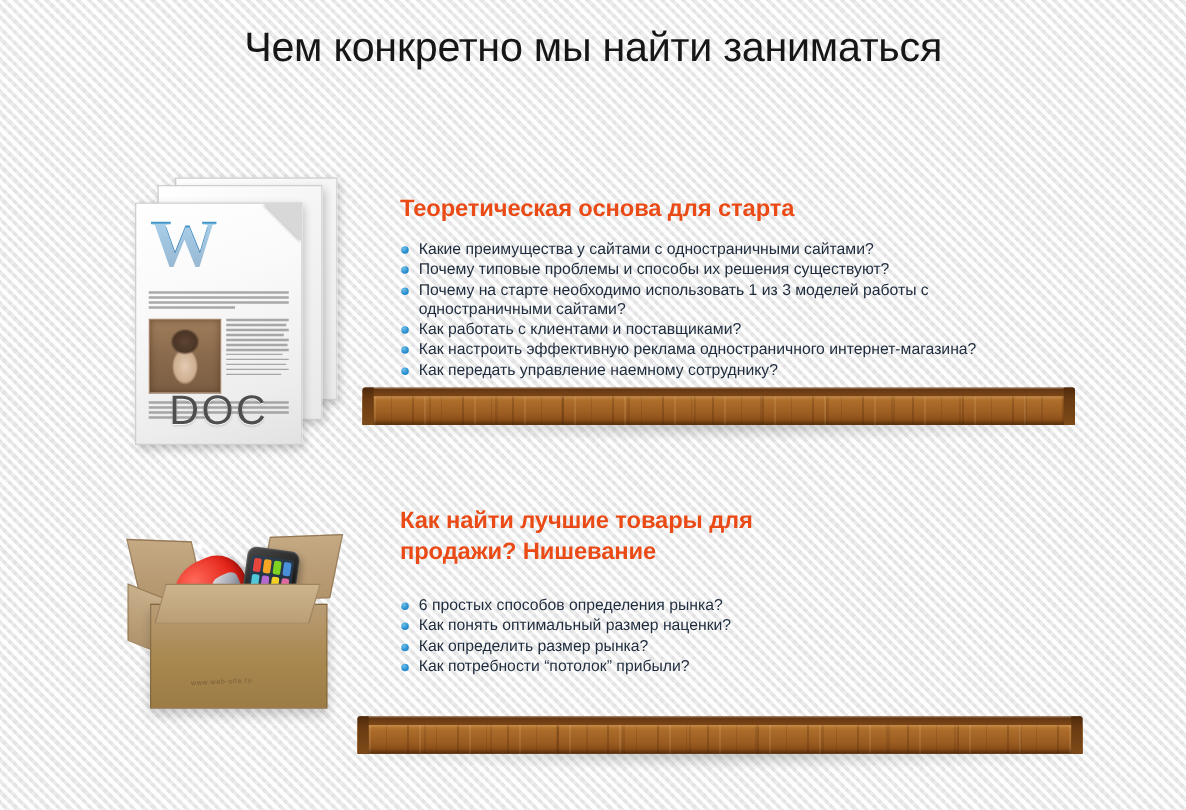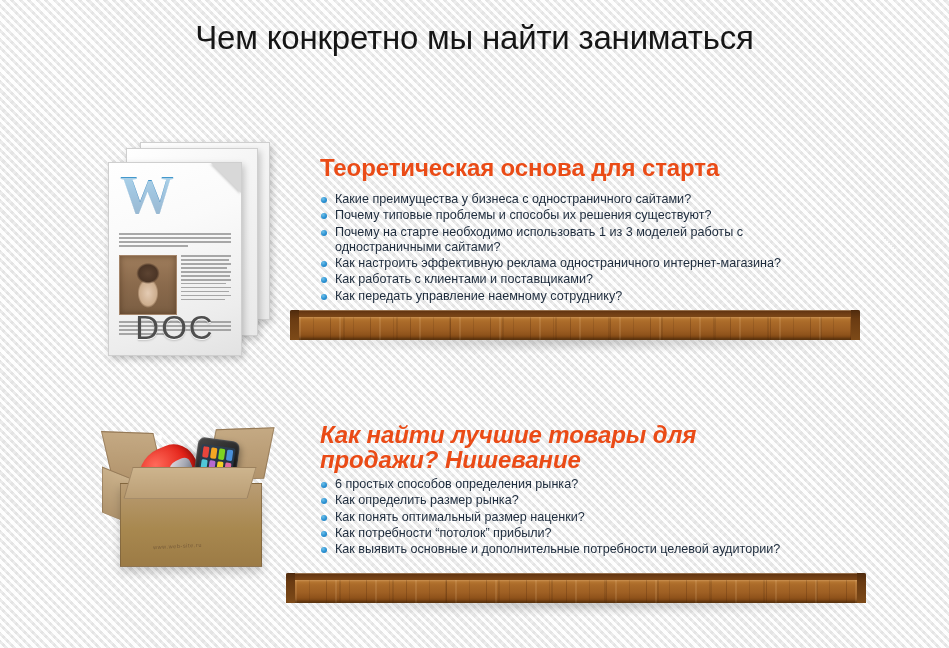--- a/index.html
+++ b/index.html
@@ -46,21 +46,21 @@
     font-family: "Liberation Sans", sans-serif;
   }
   #title-block .tline { display: block; white-space: nowrap; }
 
   
   .section { position: absolute; }
   .section-heading {
     position: absolute;
     color: #ea4b16;
     font-weight: bold;
-    font-size: 24px;
+    font-size: 19px;
     line-height: 25px;
     letter-spacing: -0.1px;
     white-space: pre-line;
   }
   .bullet-list {
     position: absolute;
     margin: 0;
     padding: 0;
     list-style: none;
   }
@@ -333,26 +333,26 @@
       </div>
 
       <div id="doc-doc-label">DOC</div>
     </div>
   </div>
 
   <div class="section">
     <div class="section-heading" style="left:320px; top:155px; width:520px;">Теоретическая основа для старта</div>
 
     <ul class="bullet-list" style="left:321px; top:192px; width:540px;">
-      <li><span class="dot"></span><span>Какие преимущества у бизнеса с одностраничного сайтами?</span></li>
+      <li><span class="dot"></span><span>Какие преимущества у сайтами с одностраничными сайтами?</span></li>
       <li><span class="dot"></span><span>Почему типовые проблемы и способы их решения существуют?</span></li>
       <li><span class="dot"></span><span>Почему на старте необходимо использовать 1 из 3 моделей работы с
 одностраничными сайтами?</span></li>
+      <li><span class="dot"></span><span>Как работать с клиентами и поставщиками?</span></li>
       <li><span class="dot"></span><span>Как настроить эффективную реклама одностраничного интернет-магазина?</span></li>
-      <li><span class="dot"></span><span>Как работать с клиентами и поставщиками?</span></li>
       <li><span class="dot"></span><span>Как передать управление наемному сотруднику?</span></li>
     </ul>
   </div>
 
   <div class="shelf" style="left:290px; top:310px; width:570px; height:42px;">
     <div class="shelf-shadow"></div>
     <div class="shelf-face"></div>
     <div class="shelf-top"></div>
     <div class="shelf-cap-l"></div>
     <div class="shelf-cap-r"></div>
@@ -418,29 +418,28 @@
           <i style="background:#a56fd8"></i>
       </div>
     </div>
     <div id="box-left-flap"></div>
     <div id="box-body"></div>
     <div id="box-inner-flap"></div>
     <div id="box-url">www.web-site.ru</div>
   </div>
 
   <div class="section">
-    <div class="section-heading" style="left:320px; top:422px; width:420px;font-style:italic;">Как найти лучшие товары для
+    <div class="section-heading" style="left:320px; top:404px; width:420px;">Как найти лучшие товары для
 продажи? Нишевание</div>
 
     <ul class="bullet-list" style="left:321px; top:477px; width:540px;">
       <li><span class="dot"></span><span>6 простых способов определения рынка?</span></li>
+      <li><span class="dot"></span><span>Как понять оптимальный размер наценки?</span></li>
       <li><span class="dot"></span><span>Как определить размер рынка?</span></li>
-      <li><span class="dot"></span><span>Как понять оптимальный размер наценки?</span></li>
       <li><span class="dot"></span><span>Как потребности “потолок” прибыли?</span></li>
-      <li><span class="dot"></span><span>Как выявить основные и дополнительные потребности целевой аудитории?</span></li>
     </ul>
   </div>
 
   <div class="shelf" style="left:286px; top:573px; width:580px; height:42px;">
     <div class="shelf-shadow"></div>
     <div class="shelf-face"></div>
     <div class="shelf-top"></div>
     <div class="shelf-cap-l"></div>
     <div class="shelf-cap-r"></div>
   </div>

